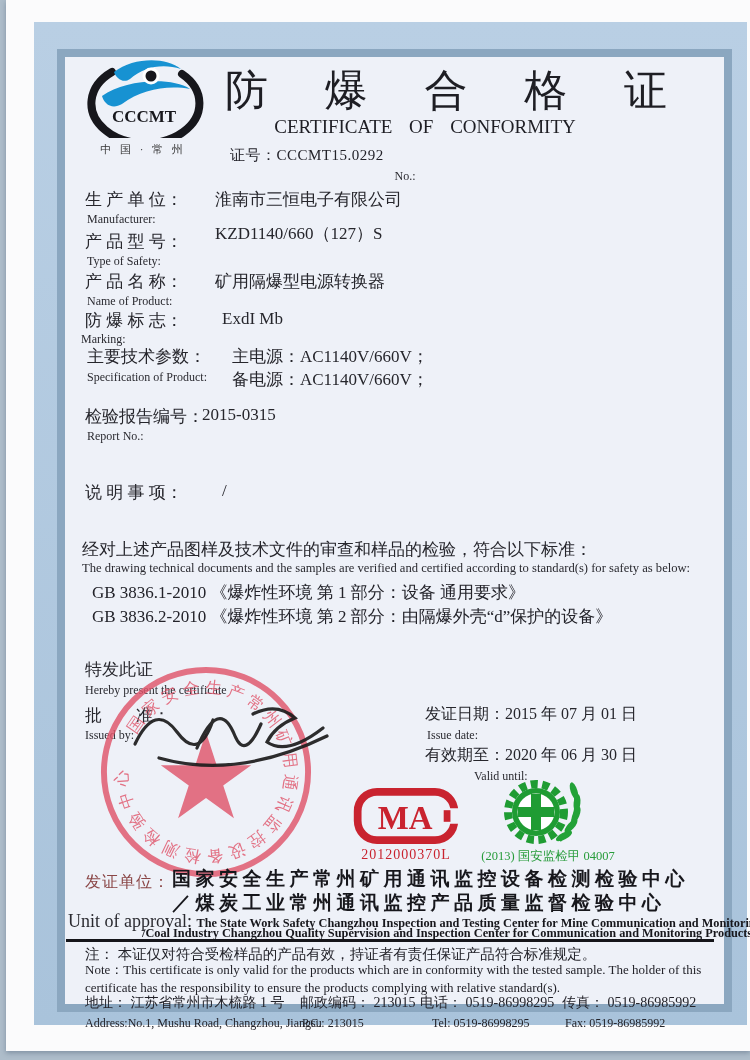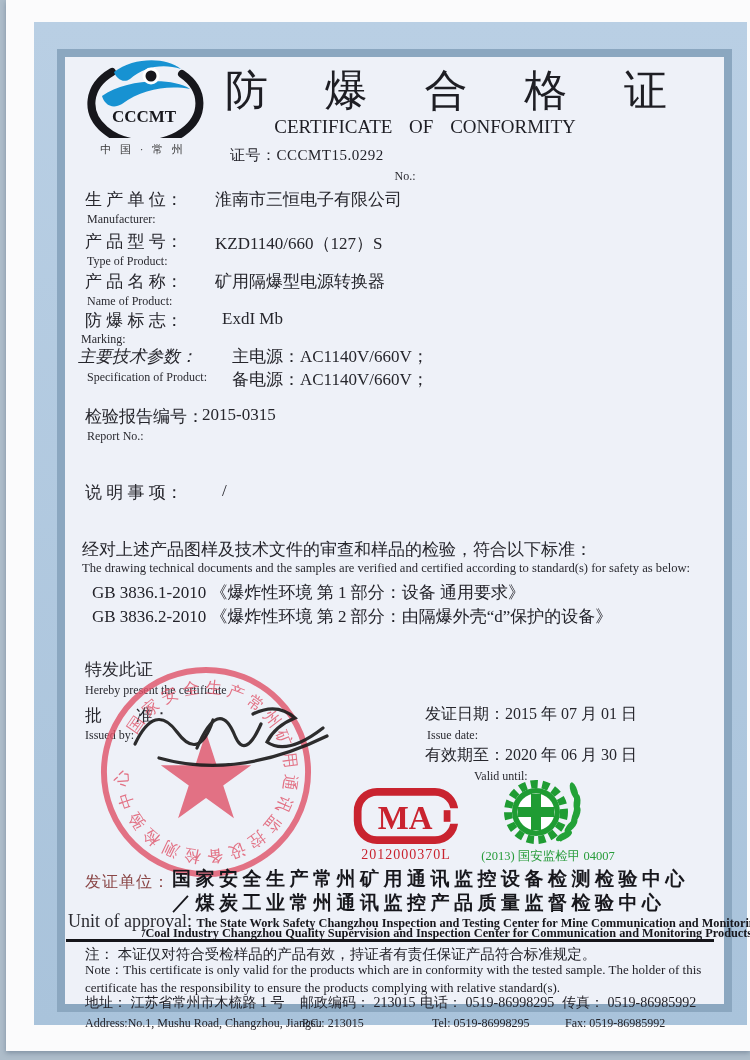--- a/index.html
+++ b/index.html
@@ -61,32 +61,32 @@
 <div class="t certno" style="left:230px;top:146px;width:390px;text-align:left;">
   <span>证号：</span><span>CCCMT15.0292</span>
 </div>
 <div class="t small-en c" style="left:230px;top:169px;width:350px;">No.:</div>
 
 <div class="t row-cn" style="left:85px;top:188px;">生 产 单 位：</div>
 <div class="t row-val" style="left:215px;top:188px;">淮南市三恒电子有限公司</div>
 <div class="t small-en" style="left:87px;top:212px;">Manufacturer:</div>
 
 <div class="t row-cn" style="left:85px;top:230px;">产 品 型 号：</div>
-<div class="t row-val" style="left:215px;top:232px;">KZD1140/660（127）S</div>
-<div class="t small-en" style="left:87px;top:254px;">Type of Product:</div>
+<div class="t row-val" style="left:215px;top:222px;">KZD1140/660（127）S</div>
+<div class="t small-en" style="left:87px;top:254px;">Type of Safety:</div>
 
 <div class="t row-cn" style="left:85px;top:270px;">产 品 名 称：</div>
 <div class="t row-val" style="left:215px;top:270px;">矿用隔爆型电源转换器</div>
 <div class="t small-en" style="left:87px;top:294px;">Name of Product:</div>
 
 <div class="t row-cn" style="left:85px;top:309px;">防 爆 标 志：</div>
 <div class="t row-val" style="left:222px;top:309px;">ExdI Mb</div>
 <div class="t small-en" style="left:81px;top:332px;">Marking:</div>
 
-<div class="t row-cn" style="left:78px;top:345px;font-style:italic;">主要技术参数：</div>
+<div class="t row-cn" style="left:87px;top:345px;">主要技术参数：</div>
 <div class="t row-val" style="left:232px;top:345px;">主电源：AC1140V/660V；</div>
 <div class="t small-en" style="left:87px;top:370px;">Specification of Product:</div>
 <div class="t row-val" style="left:232px;top:368px;">备电源：AC1140V/660V；</div>
 
 <div class="t row-cn" style="left:85px;top:405px;">检验报告编号：</div>
 <div class="t row-val" style="left:202px;top:405px;">2015-0315</div>
 <div class="t small-en" style="left:87px;top:429px;">Report No.:</div>
 
 <div class="t row-cn" style="left:85px;top:481px;">说 明  事 项：</div>
 <div class="t row-val" style="left:222px;top:481px;">/</div>

